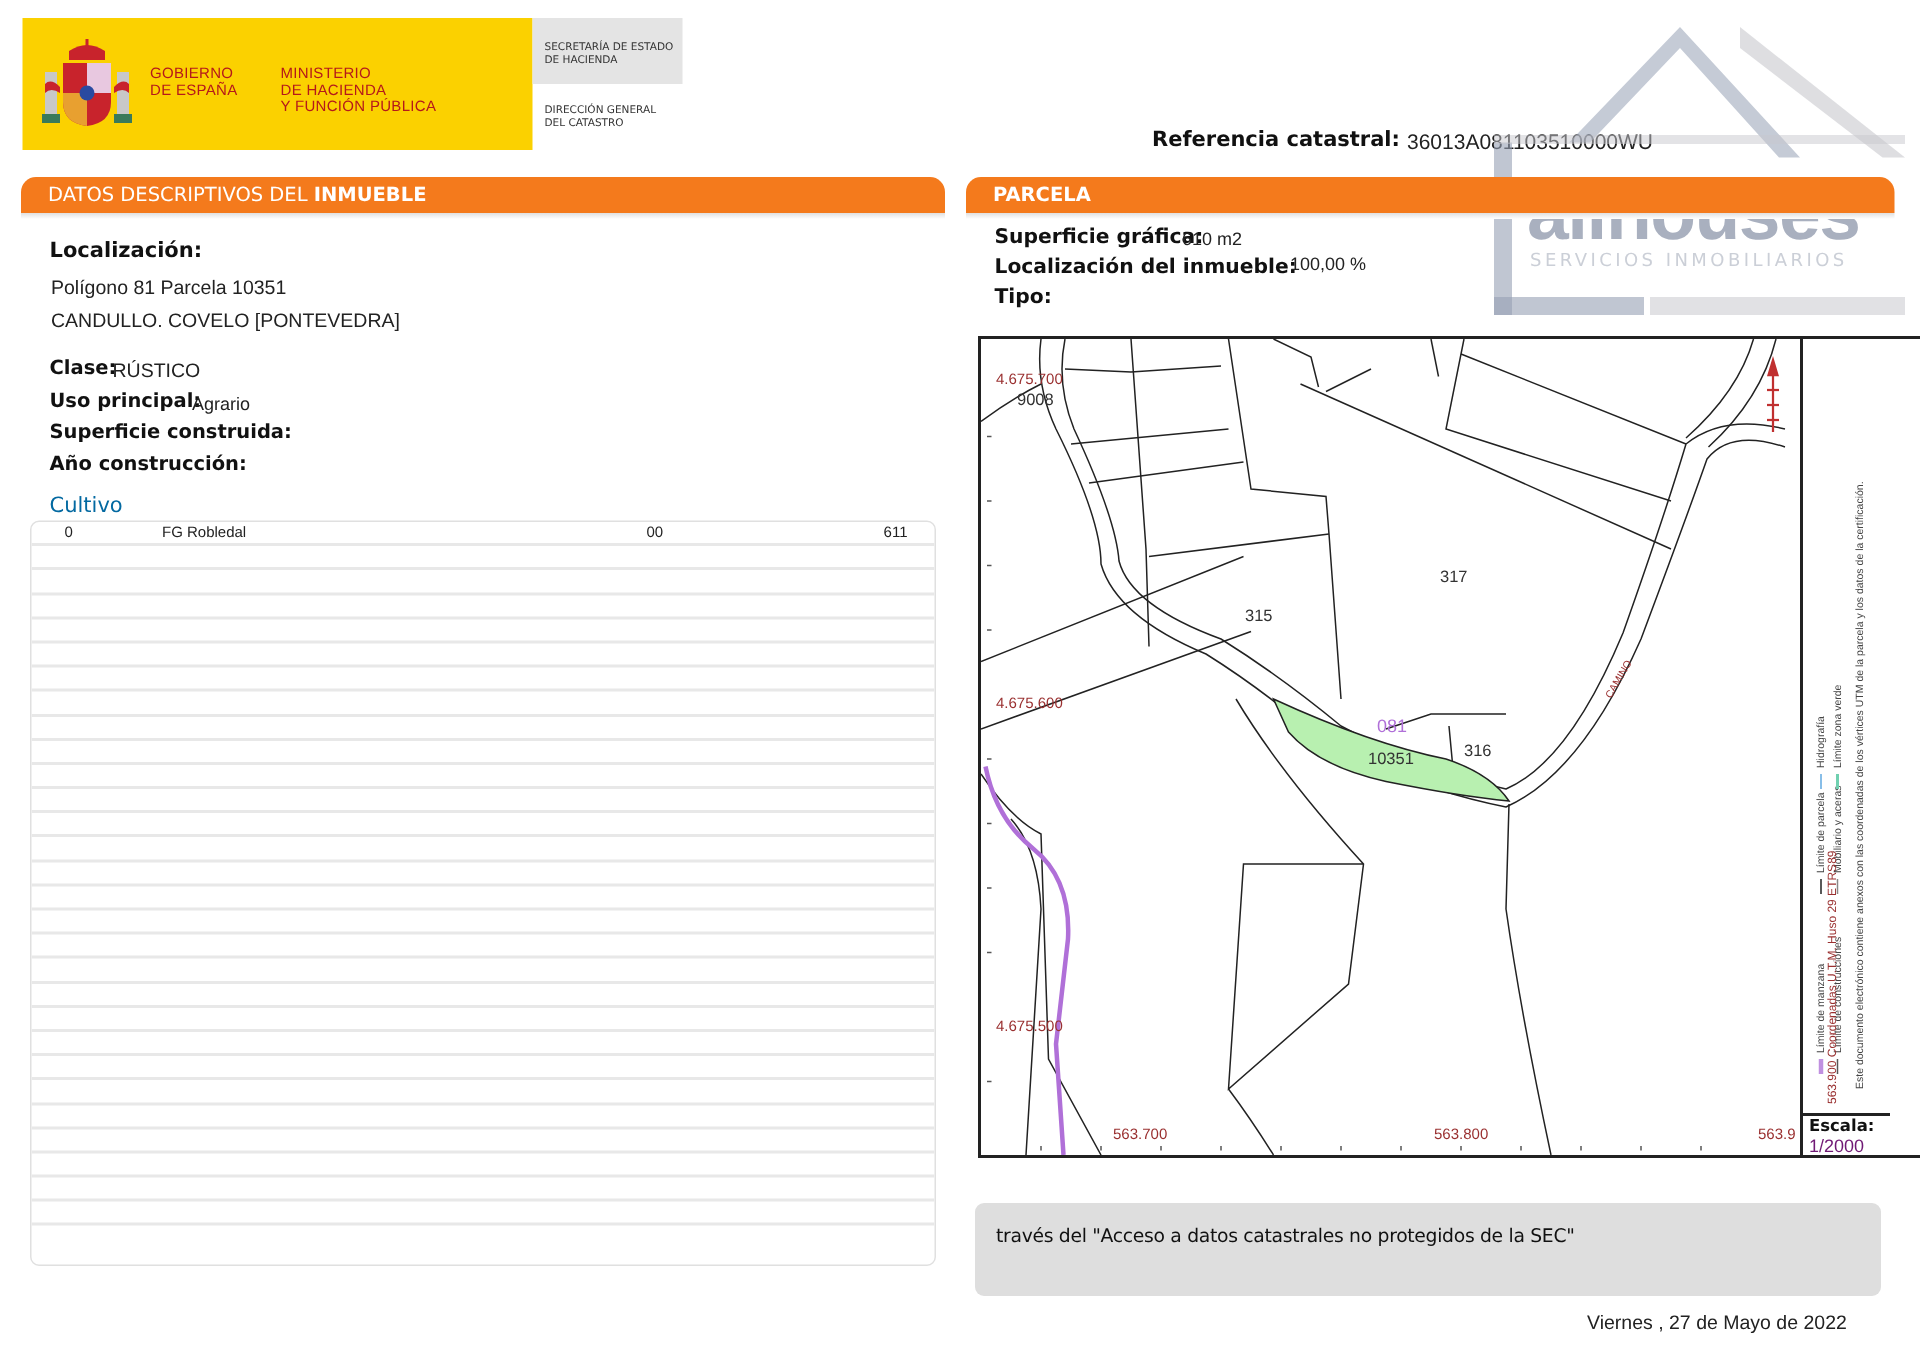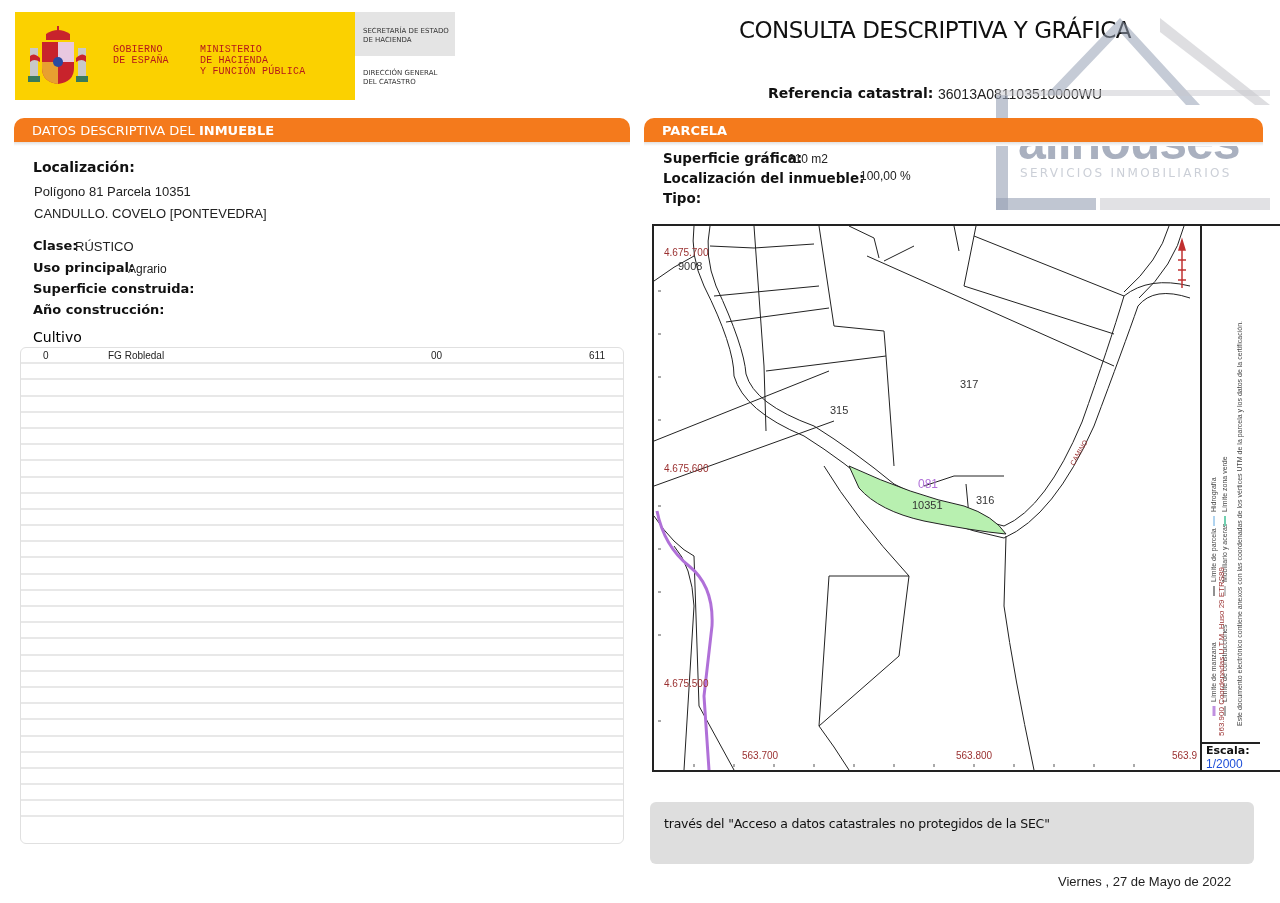--- a/index.html
+++ b/index.html
@@ -4,21 +4,21 @@
 <style>
   * { box-sizing: border-box; margin: 0; padding: 0; }
   html, body { width: 1280px; height: 903px; background: #ffffff; overflow: hidden; }
   body { position: relative; font-family: "Liberation Sans", sans-serif; color: #222; }
 
   .abs { position: absolute; }
 
   
   .gov-band { left: 15px; top: 12px; width: 340px; height: 88px; background: #fbd100; }
   .crest { left: 28px; top: 26px; width: 60px; height: 62px; }
-  .gov-text { font-size: 10px; line-height: 11px; color: #b5191a; font-family: Liberation Mono, monospace; letter-spacing: 0.2px; margin-left: 13px; }
+  .gov-text { font-size: 10px; line-height: 11px; color: #b5191a; font-family: Liberation Sans, sans-serif; letter-spacing: 0.2px; }
   .gov1 { left: 100px; top: 44px; }
   .gov2 { left: 187px; top: 44px; }
   .sec-box { left: 355px; top: 12px; width: 100px; height: 44px; background: #e4e4e4; }
   .sec-text { font-size: 7px; line-height: 9px; color: #333; font-family: "DejaVu Sans", sans-serif; }
   .sec1 { left: 363px; top: 27px; }
   .sec2 { left: 363px; top: 69px; }
 
   
   .title { left: 640px; top: 14px; width: 590px; text-align: center; font-family: "DejaVu Sans", sans-serif; font-size: 23px; line-height: 33px; color: #111; letter-spacing: -0.5px; }
   .ref-label { left: 768px; top: 85px; font-family: "DejaVu Sans", sans-serif; font-size: 14px; font-weight: bold; color: #111; }
@@ -44,21 +44,21 @@
   .thead { height: 16px; background: #e6e6e6; position: relative; font-family: "DejaVu Sans", sans-serif; font-size: 10px; font-weight: bold; color: #111; }
   .thead span, .trow span { position: absolute; top: 2px; }
   .trow { height: 16.2px; position: relative; border-bottom: 2px solid #e8e8e8; font-size: 10px; color: #222; }
 
   
   .map { left: 652px; top: 224px; width: 640px; height: 548px; border: 2px solid #222; background: #fff; }
   .map svg { position: absolute; left: 0; top: 0; }
   .legend-col { position: absolute; left: 546px; top: 0; width: 60px; height: 518px; border-left: 2px solid #222; }
   .scale-box { position: absolute; left: 546px; top: 516px; width: 60px; height: 30px; border-top: 2px solid #222; border-left: 2px solid #222; padding-left: 4px; }
   .scale-label { font-family: "DejaVu Sans", sans-serif; font-weight: bold; font-size: 11px; line-height: 13px; color: #111; }
-  .scale-val { font-size: 12px; line-height: 14px; color: #1d4ed8; }
+  .scale-val { font-size: 12px; line-height: 14px; color: #701a75; }
 
   
   .disclaimer { left: 650px; top: 802px; width: 604px; height: 62px; background: #dedede; border-radius: 6px; padding: 12px 14px; font-family: "DejaVu Sans", sans-serif; font-size: 12.5px; line-height: 20px; color: #111; letter-spacing: -0.2px; }
   .date { left: 1058px; top: 874px; font-size: 13px; color: #222; }
 </style>
 </head>
 <body>
 
 <div class="abs gov-band"></div>
 <svg class="abs crest" viewBox="0 0 60 62">
@@ -88,57 +88,56 @@
 <div class="abs sec-text sec1">
   <div>SECRETARÍA DE ESTADO</div>
   <div>DE HACIENDA</div>
 </div>
 <div class="abs sec-text sec2">
   <div>DIRECCIÓN GENERAL</div>
   <div>DEL CATASTRO</div>
 </div>
 
 <div class="abs title">
-  <div>CONSULTA DESCRIPTIVA Y GRÁFICA</div>
 </div>
 <div class="abs ref-label">Referencia catastral:</div>
 <div class="abs ref-value">36013A081103510000WU</div>
 
 <svg class="abs watermark" viewBox="0 0 280 205">
   <polygon points="130,8 210,95 196,95 130,22 70,85 56,85" fill="rgba(150,160,180,0.55)"></polygon>
   <polygon points="170,8 280,95 265,95 170,22" fill="rgba(200,200,205,0.6)"></polygon>
   <rect x="6" y="85" width="12" height="115" fill="rgba(150,160,180,0.6)"></rect>
   <rect x="6" y="188" width="100" height="12" fill="rgba(150,160,180,0.6)"></rect>
   <rect x="110" y="188" width="170" height="12" fill="rgba(205,205,210,0.6)"></rect>
   <rect x="6" y="80" width="274" height="6" fill="rgba(200,200,205,0.5)"></rect>
 </svg>
 <div class="abs wm-brand">allhouses</div>
 <div class="abs wm-sub">SERVICIOS INMOBILIARIOS</div>
 
 <div class="abs head-left">
   <div class="sec-head">
-    <span>DATOS DESCRIPTIVA DEL </span><b>INMUEBLE</b>
+    <span>DATOS DESCRIPTIVOS DEL </span><b>INMUEBLE</b>
   </div>
   <div class="head-shadow"></div>
 </div>
 
 <div class="abs label" style="left:33px; top:159px; font-size:14px;">Localización:</div>
 <div class="abs val" style="left:34px; top:184px;">Polígono 81 Parcela 10351</div>
 <div class="abs val" style="left:34px; top:206px;">CANDULLO. COVELO [PONTEVEDRA]</div>
 
 <div class="abs label" style="left:33px; top:238px;">Clase:</div>
 <div class="abs val" style="left:75px; top:239px;">RÚSTICO</div>
 
 <div class="abs label" style="left:33px; top:260px;">Uso principal:</div>
 <div class="abs val" style="left:128px; top:262px; font-size:12px;">Agrario</div>
 
 <div class="abs label" style="left:33px; top:281px;">Superficie construida:</div>
 <div class="abs label" style="left:33px; top:302px;">Año construcción:</div>
 
-<div class="abs" style="left:33px; top:329px; font-family:'DejaVu Sans',sans-serif; font-size:14px; color:#000000;">Cultivo</div>
+<div class="abs" style="left:33px; top:329px; font-family:'DejaVu Sans',sans-serif; font-size:14px; color:#0369a1;">Cultivo</div>
 
 <div class="abs table">
   <div class="trow">
     <span style="left:22px;">0</span>
     <span style="left:87px;">FG Robledal</span>
     <span style="left:410px;">00</span>
     <span style="right:18px;">611</span>
   </div>
   <div class="trow"></div>
   <div class="trow"></div>

